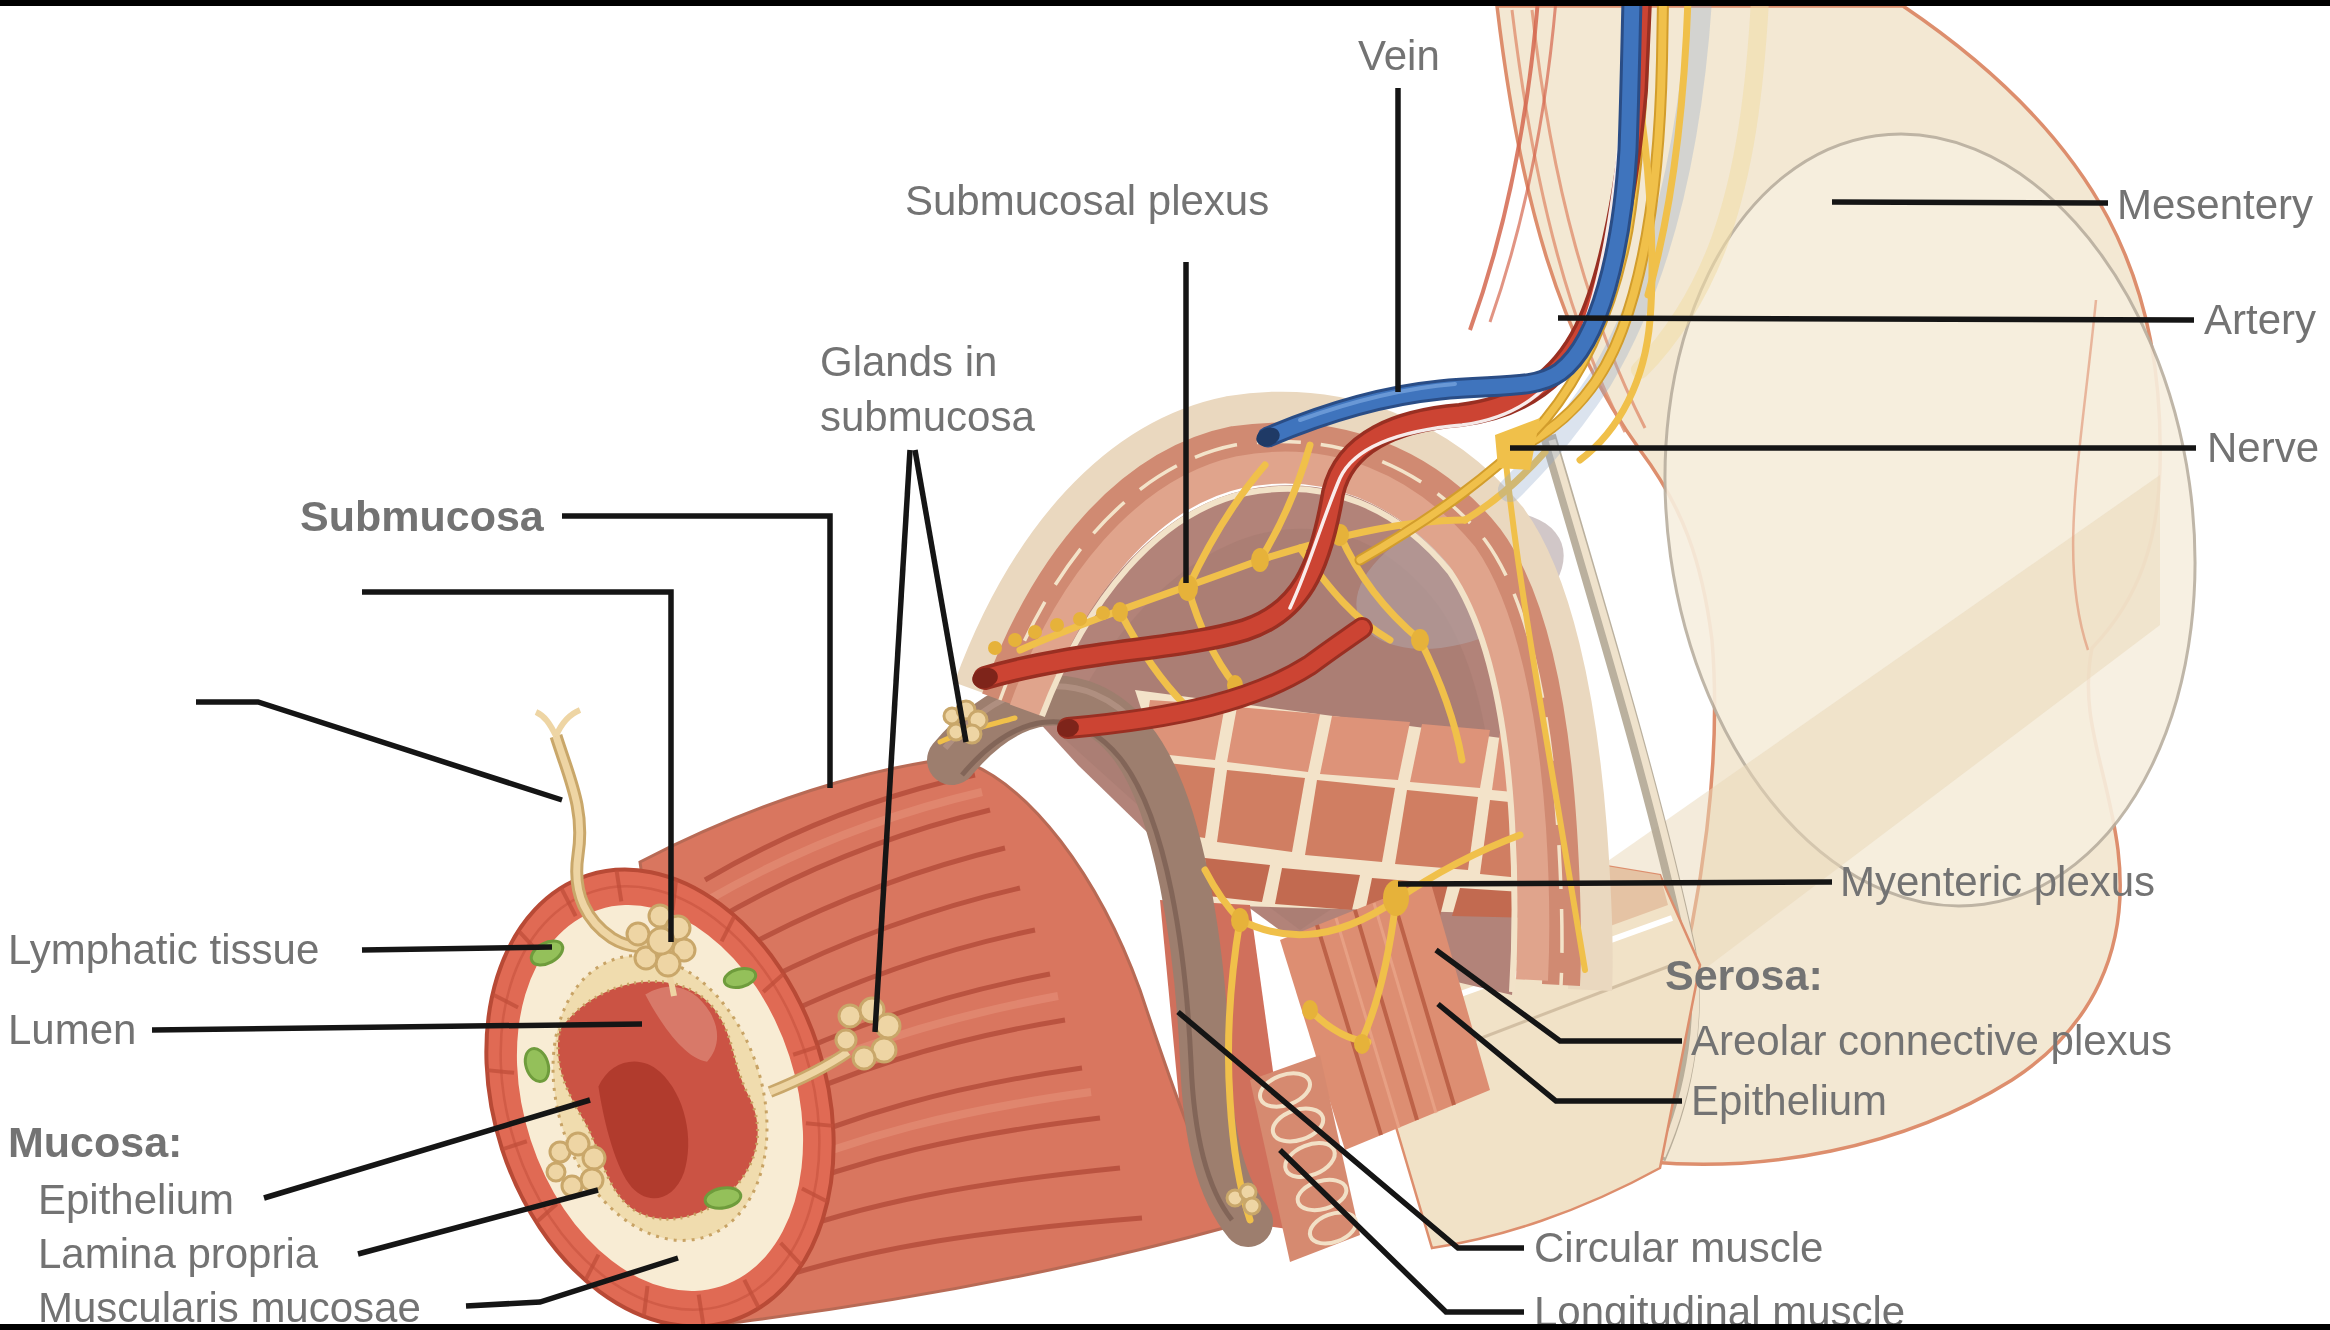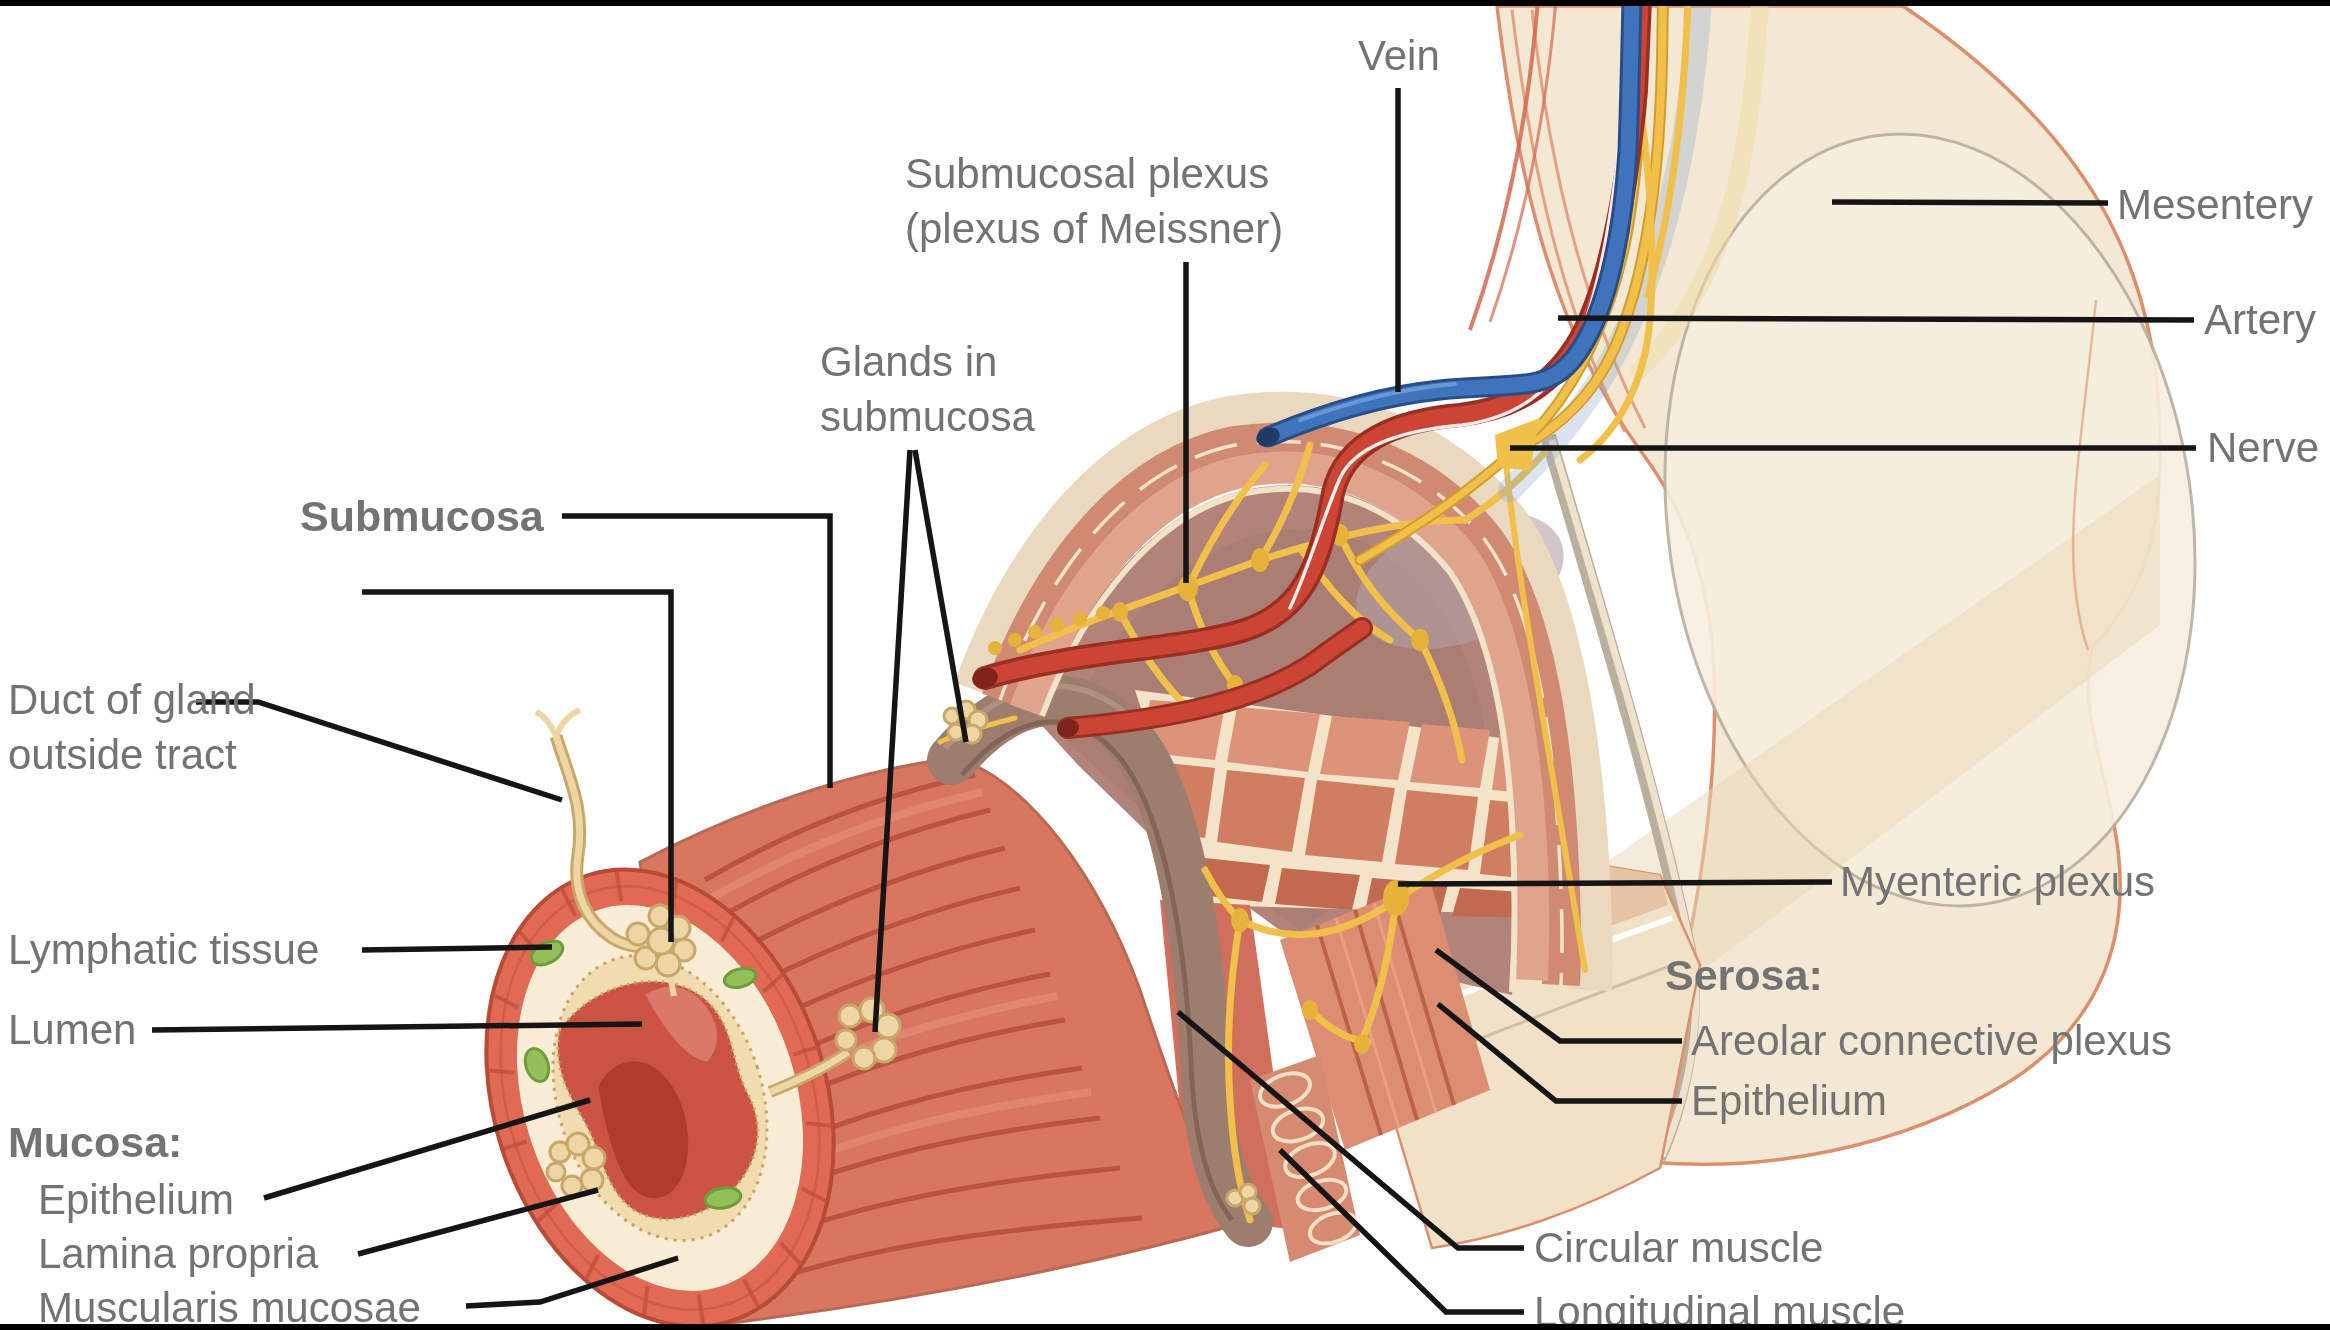--- a/index.html
+++ b/index.html
@@ -306,38 +306,33 @@
     <polyline points="1682,1101 1556,1101 1438,1004"></polyline>
     <polyline points="1524,1248 1458,1248 1178,1012"></polyline>
     <polyline points="1524,1312 1446,1312 1280,1150"></polyline>
   </g>
 </svg>
 
 <div class="lbl" style="left:1358px;top:56px">Vein</div>
 
 <div class="lbl" style="left:905px;top:201px">
   <div>Submucosal plexus</div>
-  <div>(plexus of Meissner)</div>
 </div>
 
 <div class="lbl" style="left:2117px;top:205px">Mesentery</div>
 <div class="lbl" style="left:2204px;top:320px">Artery</div>
 <div class="lbl" style="left:2207px;top:448px">Nerve</div>
 
 <div class="lbl" style="left:820px;top:389px">
   <div>Glands in</div>
   <div>submucosa</div>
 </div>
 
 <div class="lbl bold" style="left:300px;top:516px">Submucosa</div>
 
-<div class="lbl" style="left:8px;top:727px">
-  <div>Duct of gland</div>
-  <div>outside tract</div>
-</div>
 
 <div class="lbl" style="left:8px;top:950px">Lymphatic tissue</div>
 <div class="lbl" style="left:8px;top:1030px">Lumen</div>
 
 <div class="lbl bold" style="left:8px;top:1142px">Mucosa:</div>
 <div class="lbl" style="left:38px;top:1200px">Epithelium</div>
 <div class="lbl" style="left:38px;top:1254px">Lamina propria</div>
 <div class="lbl" style="left:38px;top:1308px">Muscularis mucosae</div>
 
 <div class="lbl" style="left:1840px;top:882px">Myenteric plexus</div>

